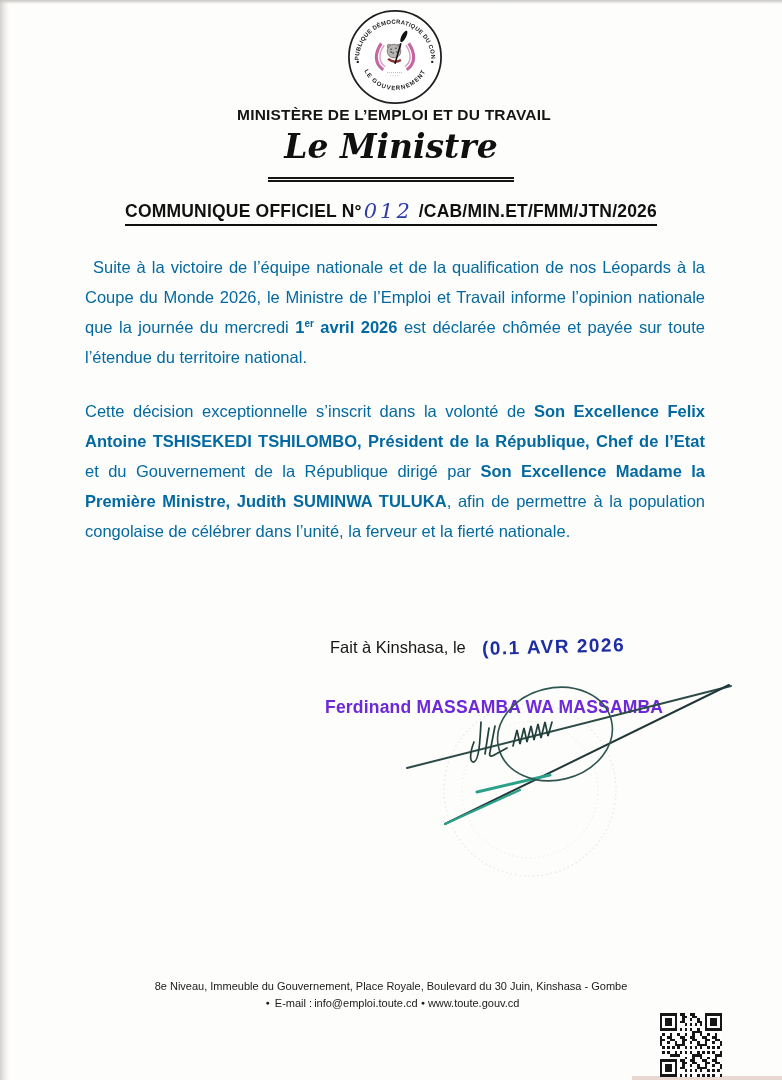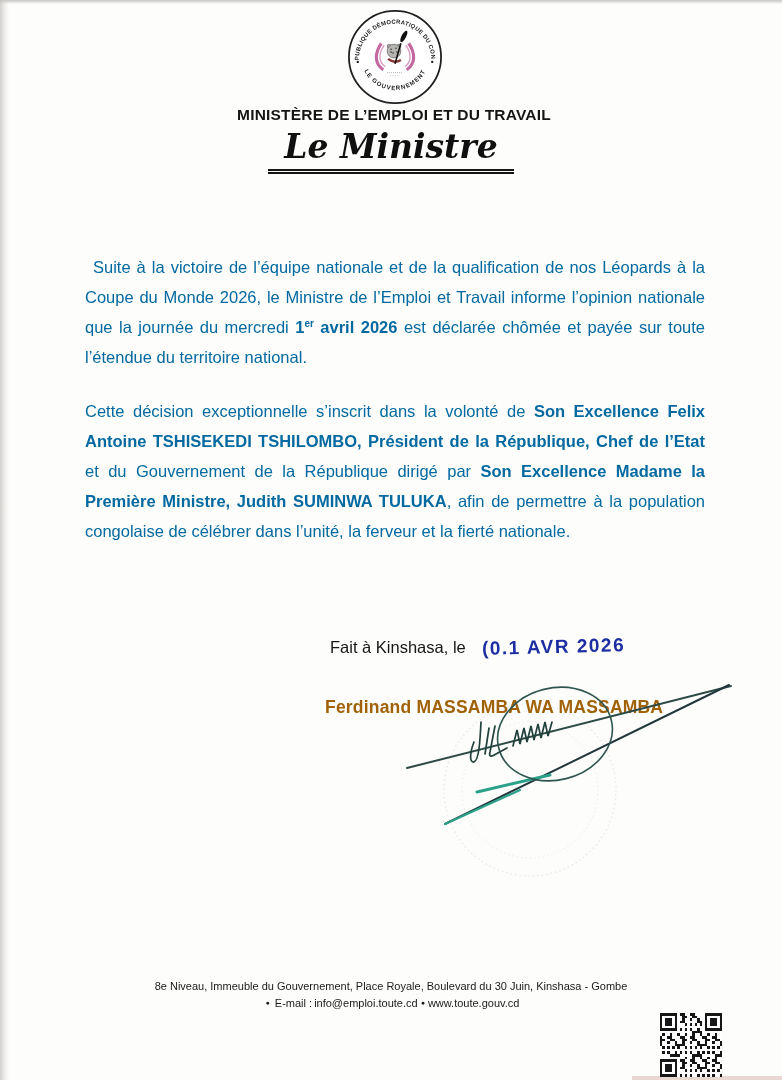--- a/index.html
+++ b/index.html
@@ -34,21 +34,21 @@
   .seal{position:absolute;left:346px;top:8px;width:98px;height:98px;}
   .ministry{position:absolute;top:106px;left:0;width:100%;
     text-align:center;font-size:15.5px;font-weight:700;letter-spacing:.2px;color:#151515;padding-left:6px;}
   .office{position:absolute;top:127px;left:0;width:100%;text-align:center;}
   .office .script{
     display:inline-block;
     font-family:"DejaVu Serif", serif;
     font-style:italic;font-weight:700;font-size:33px;line-height:40px;
     color:#101010;
     border-bottom:5px double #141414;
-    padding:0 16px 2px 16px;
+    padding:0 16px 10px 16px;
     text-align:center;
   }
 
   
   .title-row{position:absolute;top:198px;left:0;width:100%;text-align:center;}
   .title-underline{
     display:inline-block;border-bottom:2.5px solid #0f0f0f;padding-bottom:2px;
     font-size:17.5px;font-weight:700;letter-spacing:.2px;color:#101010;white-space:nowrap;
   }
   .hand-number{
@@ -70,21 +70,21 @@
   
   .date-line{position:absolute;top:636px;left:330px;font-size:16.5px;color:#161616;white-space:nowrap;}
   .date-stamp{
     display:inline-block;margin-left:16px;
     color:var(--stamp-blue);font-weight:700;font-size:19px;letter-spacing:1.5px;
     transform:rotate(-1.5deg);
   }
 
   
   .signatory{position:absolute;top:697px;left:325px;
-    font-size:17.5px;font-weight:700;letter-spacing:.2px;color:#a16207;white-space:nowrap;}
+    font-size:17.5px;font-weight:700;letter-spacing:.2px;color:#6d28d9;white-space:nowrap;}
   .signature-svg{position:absolute;left:395px;top:672px;width:345px;height:268px;pointer-events:none;}
 
   
   .footer{position:absolute;top:979px;left:0;width:100%;text-align:center;
     font-size:11px;line-height:15.5px;color:#1a1a1a;}
   .footer .bullet{font-size:7px;vertical-align:2px;margin:0 3px;}
   .footer .sep{margin:0 2px;}
   .qr{position:absolute;left:660px;top:1013px;width:62px;height:64px;}
 </style>
 </head>
@@ -131,20 +131,25 @@
       <path d="M 45,69 L 55,69" stroke="#aaa" stroke-width="0.7" stroke-dasharray="1,1.4"></path>
     </g>
   </svg>
 
   <div class="ministry">MINISTÈRE DE L’EMPLOI ET DU TRAVAIL</div>
 
   <div class="office">
     <span class="script">Le Ministre</span>
   </div>
 
+  <div class="title-row">
+    <span class="title-underline">
+      <span>COMMUNIQUE OFFICIEL N°</span><span class="hand-number">012</span><span>/CAB/MIN.ET/FMM/JTN/2026</span>
+    </span>
+  </div>
 
   <div class="body-text">
     <p class="indent"><span>Suite à la victoire de l’équipe nationale et de la qualification de nos Léopards à la Coupe du Monde 2026, le Ministre de l’Emploi et Travail informe l’opinion nationale que la journée du mercredi </span><span class="b">1</span><sup class="b">er</sup><span class="b"> avril 2026</span><span> est déclarée chômée et payée sur toute l’étendue du territoire national.</span></p>
     <p><span>Cette décision exceptionnelle s’inscrit dans la volonté de </span><span class="b">Son Excellence Felix Antoine TSHISEKEDI TSHILOMBO, Président de la République, Chef de l’Etat</span><span> et du Gouvernement de la République dirigé par </span><span class="b">Son Excellence Madame la Première Ministre, Judith SUMINWA TULUKA</span><span>, afin de permettre à la population congolaise de célébrer dans l’unité, la ferveur et la fierté nationale.</span></p>
   </div>
 
   <div class="date-line">
     <span>Fait à Kinshasa, le</span><span class="date-stamp">(0.1 AVR 2026</span>
   </div>
 

